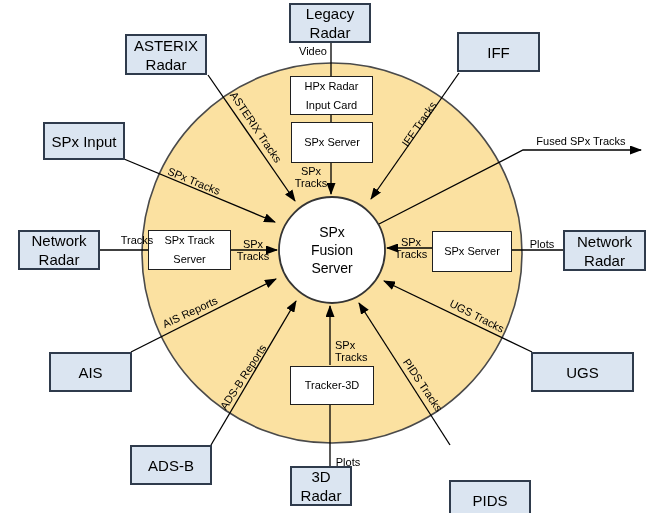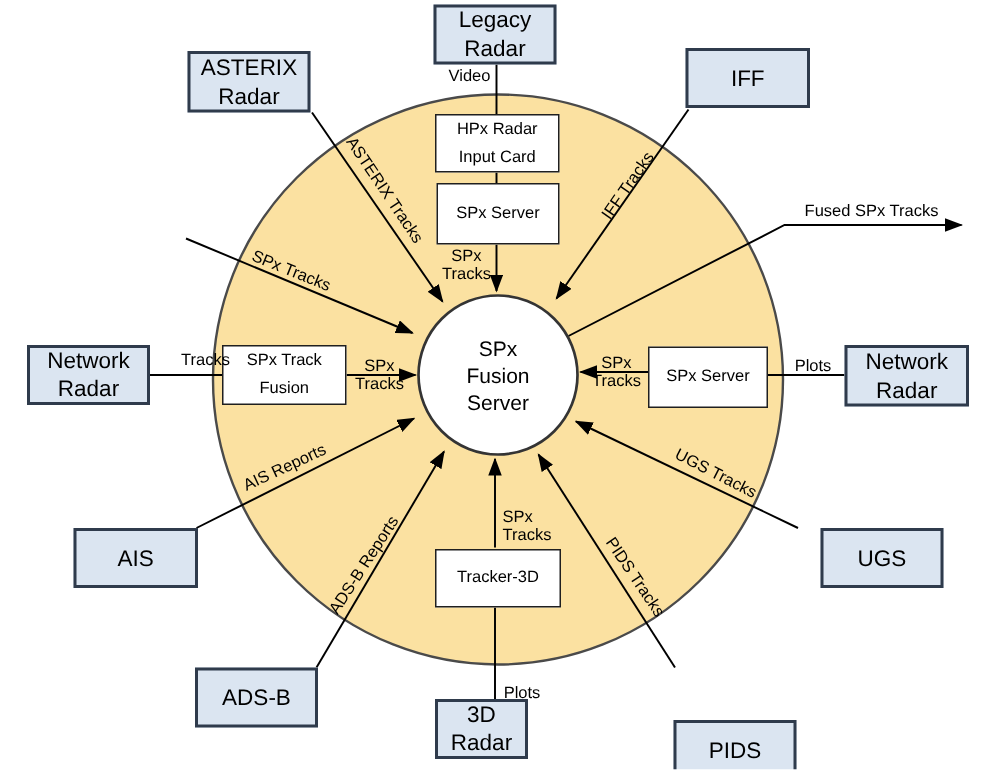--- a/index.html
+++ b/index.html
@@ -73,31 +73,32 @@
     <polyline class="conn" marker-end="url(#arr)" points="379,224 523,150 641,150"></polyline>
 
     <circle class="hub" cx="332" cy="250" r="53"></circle>
   </svg>
 
   <div class="hub-label" style="left:332px;top:250px;">SPx Fusion Server</div>
 
   <div class="node" style="left:289px;top:3px;width:82px;height:40px;">Legacy Radar</div>
   <div class="node" style="left:125px;top:34px;width:82px;height:41px;">ASTERIX Radar</div>
   <div class="node" style="left:457px;top:32px;width:83px;height:40px;">IFF</div>
+  <div class="node" style="left:43px;top:122px;width:82px;height:38px;">SPx Input</div>
   <div class="node" style="left:18px;top:230px;width:82px;height:40px;">Network Radar</div>
   <div class="node" style="left:49px;top:352px;width:83px;height:40px;">AIS</div>
   <div class="node" style="left:130px;top:445px;width:82px;height:40px;">ADS-B</div>
   <div class="node" style="left:290px;top:466px;width:62px;height:40px;">3D Radar</div>
   <div class="node" style="left:449px;top:445px;width:82px;height:40px;margin-top:35px;">PIDS</div>
-  <div class="node" style="left:531px;top:352px;width:82px;height:40px;margin-left:16px;">UGS</div>
+  <div class="node" style="left:531px;top:352px;width:103px;height:40px;">UGS</div>
   <div class="node" style="left:563px;top:230px;width:83px;height:41px;">Network Radar</div>
 
   <div class="wbox" style="left:290px;top:76px;width:83px;height:39px;">HPx Radar Input Card</div>
   <div class="wbox" style="left:291px;top:122px;width:82px;height:41px;">SPx Server</div>
-  <div class="wbox" style="left:148px;top:230px;width:83px;height:40px;">SPx Track Fusion</div>
+  <div class="wbox" style="left:148px;top:230px;width:83px;height:40px;">SPx Track Server</div>
   <div class="wbox" style="left:432px;top:231px;width:80px;height:41px;">SPx Server</div>
   <div class="wbox" style="left:290px;top:366px;width:84px;height:39px;">Tracker-3D</div>
 
   <div class="lbl" style="left:313px;top:51px;">Video</div>
   <div class="lbl" style="left:256px;top:127px;transform:translate(-50%,-50%) rotate(56deg);">ASTERIX Tracks</div>
   <div class="lbl" style="left:419px;top:124px;transform:translate(-50%,-50%) rotate(-55deg);">IFF Tracks</div>
   <div class="lbl" style="left:194px;top:181px;transform:translate(-50%,-50%) rotate(22deg);">SPx Tracks</div>
   <div class="lbl" style="left:122px;top:240px;margin-left:15px;">Tracks</div>
   <div class="lbl two" style="left:253px;top:250px;">SPx Tracks</div>
   <div class="lbl two" style="left:311px;top:177px;">SPx Tracks</div>

